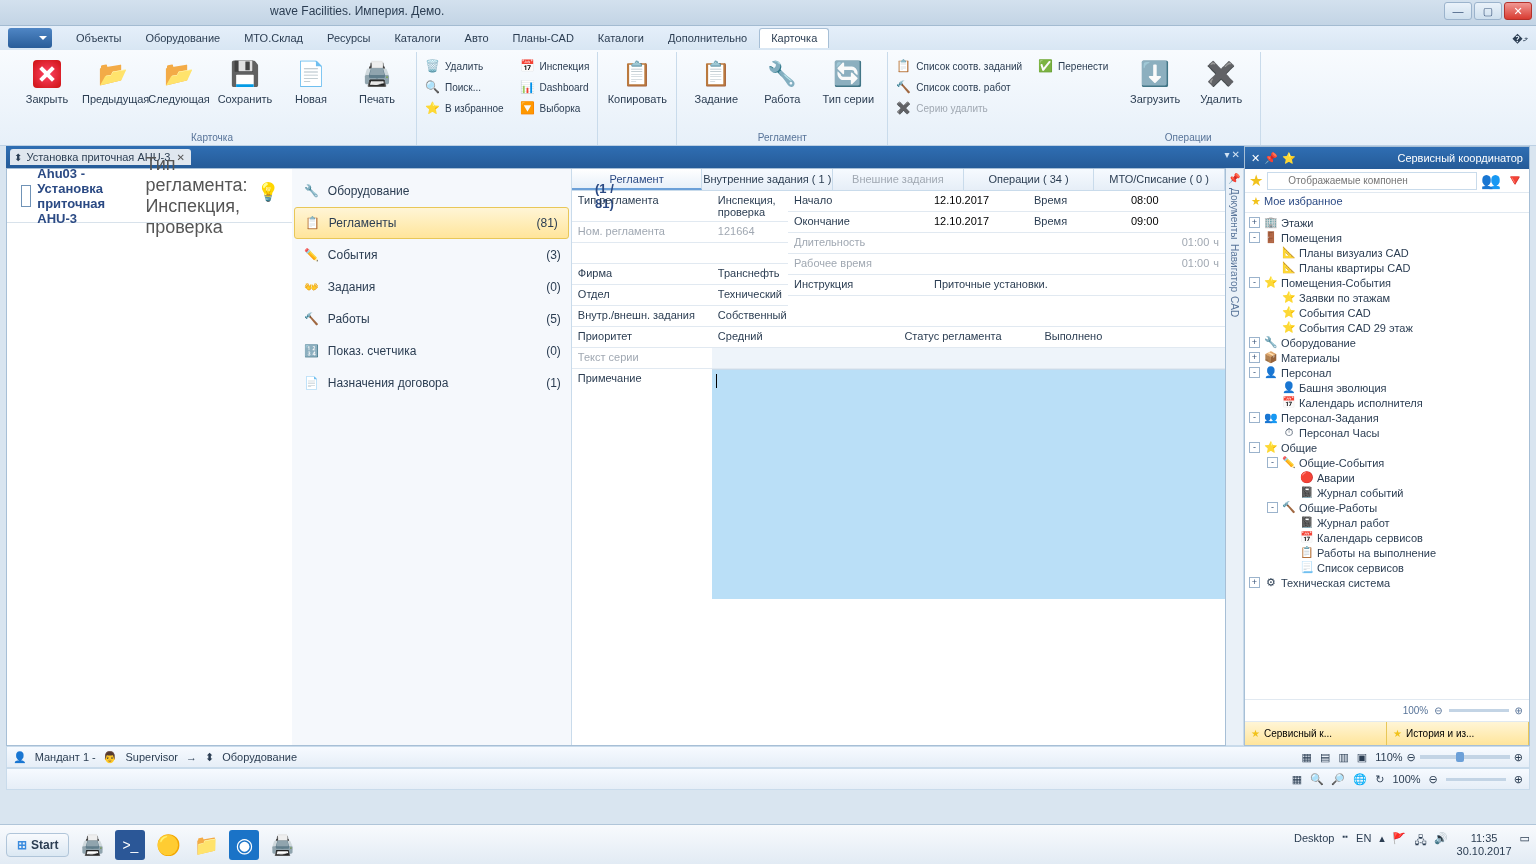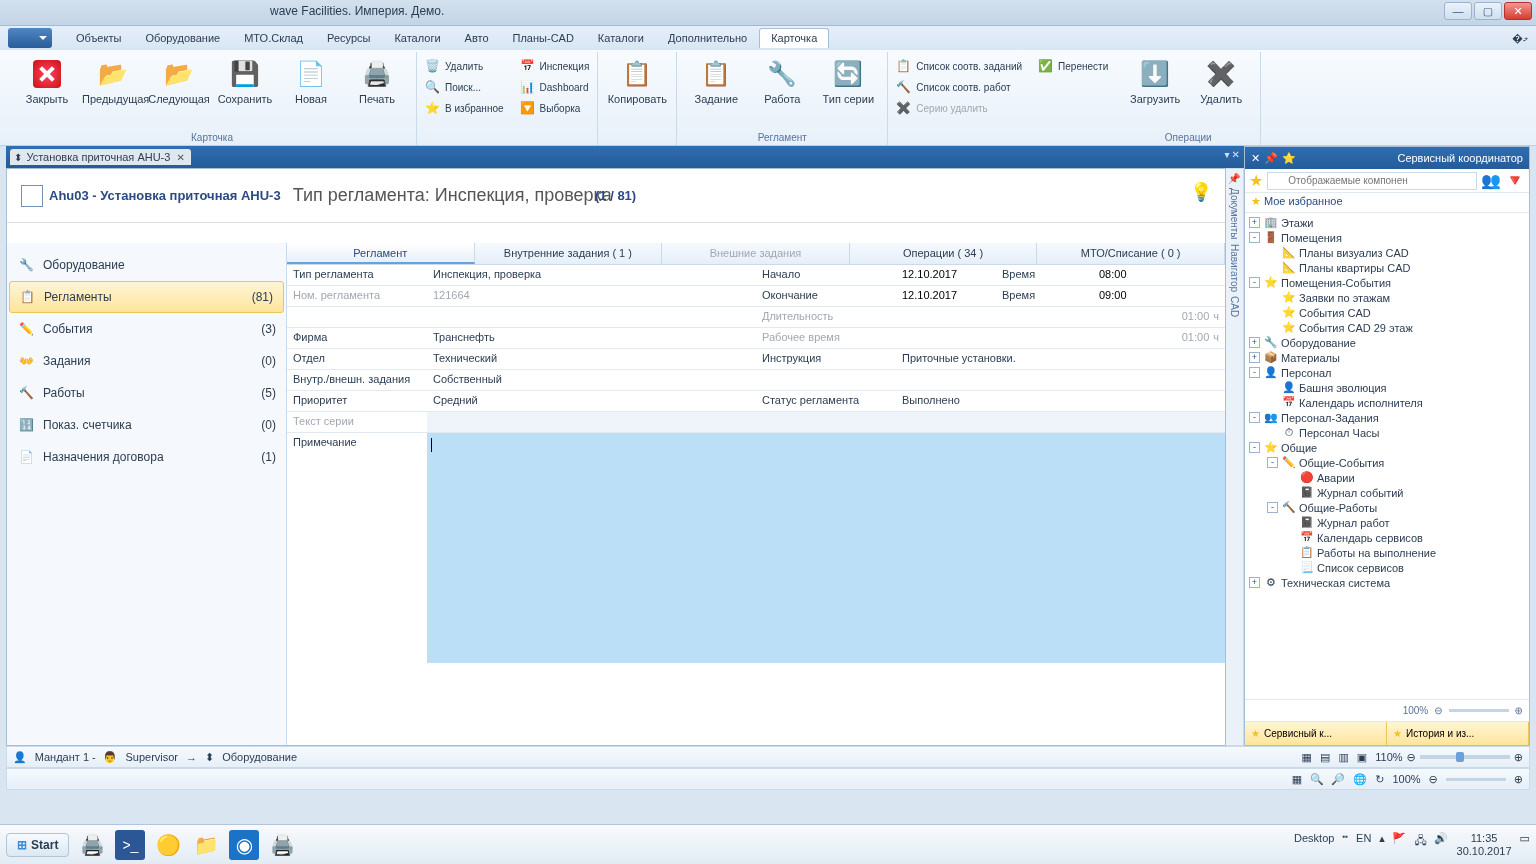--- a/index.html
+++ b/index.html
@@ -28,21 +28,21 @@
 .rsmall-col { display:flex; flex-direction:column; gap:1px; padding:4px 4px 14px; }
 .rbtn-sm { display:flex; align-items:center; gap:4px; font-size:10px; color:#2b3d52; padding:2px 4px; cursor:pointer; height:20px; white-space:nowrap; }
 .rbtn-sm.disabled { color:#a0a8b2; }
 .rbtn-sm .ico-s { width:16px; height:16px; display:inline-flex; align-items:center; justify-content:center; font-size:12px; }
 .tabstrip { height:22px; background:linear-gradient(#2f6eb3,#255b98); position:absolute; top:146px; left:6px; right:292px; display:flex; align-items:center; padding-left:4px; }
 .doctab { background:#e0e7ef; font-size:11px; padding:2px 6px 2px 4px; border-radius:3px 3px 0 0; display:flex; align-items:center; gap:4px; color:#2b3d52; }
 .doctab .x { color:#555; font-size:10px; cursor:pointer; margin-left:2px; }
 .tabstrip .rcorner { position:absolute; right:4px; top:3px; display:flex; gap:2px; }
 .tabstrip .rcorner span { color:#d3e3f3; font-size:10px; }
 
-.mainpane { position:absolute; top:168px; left:6px; right:310px; bottom:118px; background:#fff; border:1px solid #a7bfd6; display:flex; flex-direction:column;gap:20px; }
+.mainpane { position:absolute; top:168px; left:6px; right:310px; bottom:118px; background:#fff; border:1px solid #a7bfd6; display:flex; flex-direction:row; }
 .header { height:54px; position:relative; padding:10px 14px; border-bottom:1px solid #d8e2eb; display:flex; align-items:center; gap:6px; }
 .header .hico { width:22px; height:22px; border:1px solid #7093b7; display:inline-block; background:#fff; position:relative; }
 .header .htitle { font-size:13px; font-weight:bold; color:#2b4a84; }
 .header .hsub { font-size:18px; color:#555; margin-left:6px; }
 .header .hcount { position:absolute; left:588px; font-size:13px; font-weight:bold; color:#2b4a84; }
 .header .bulb { position:absolute; right:12px; top:12px; font-size:18px; color:#f1c21b; }
 
 .body { flex:1; display:flex; }
 .sidenav { width:280px; background:#f5f8fc; border-right:1px solid #c9dbeb; padding-top:6px; }
 .sni { display:flex; align-items:center; padding:6px 10px; font-size:12px; color:#2b3d52; cursor:pointer; position:relative; }

